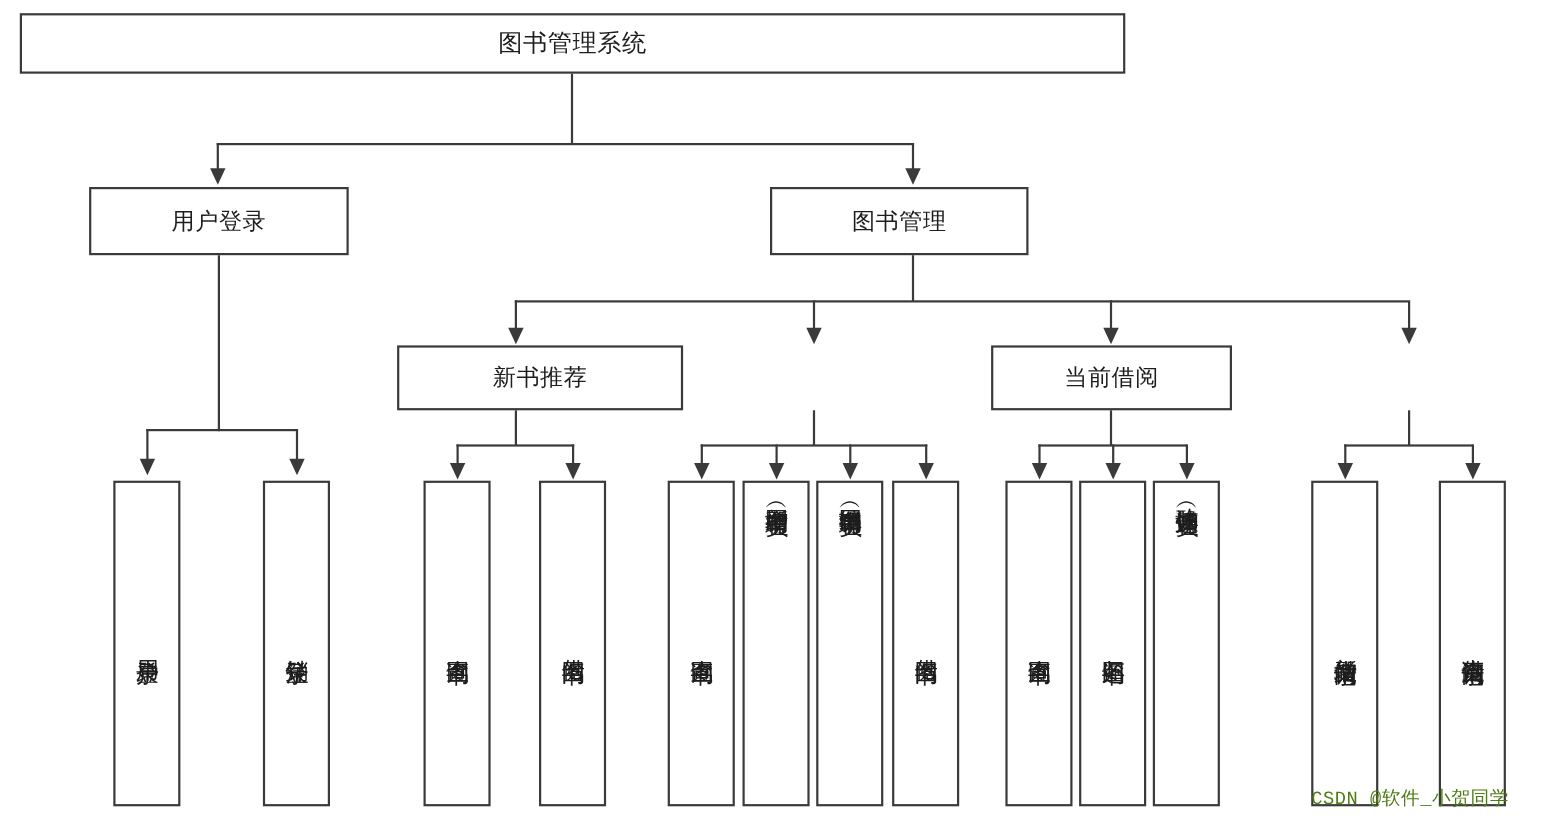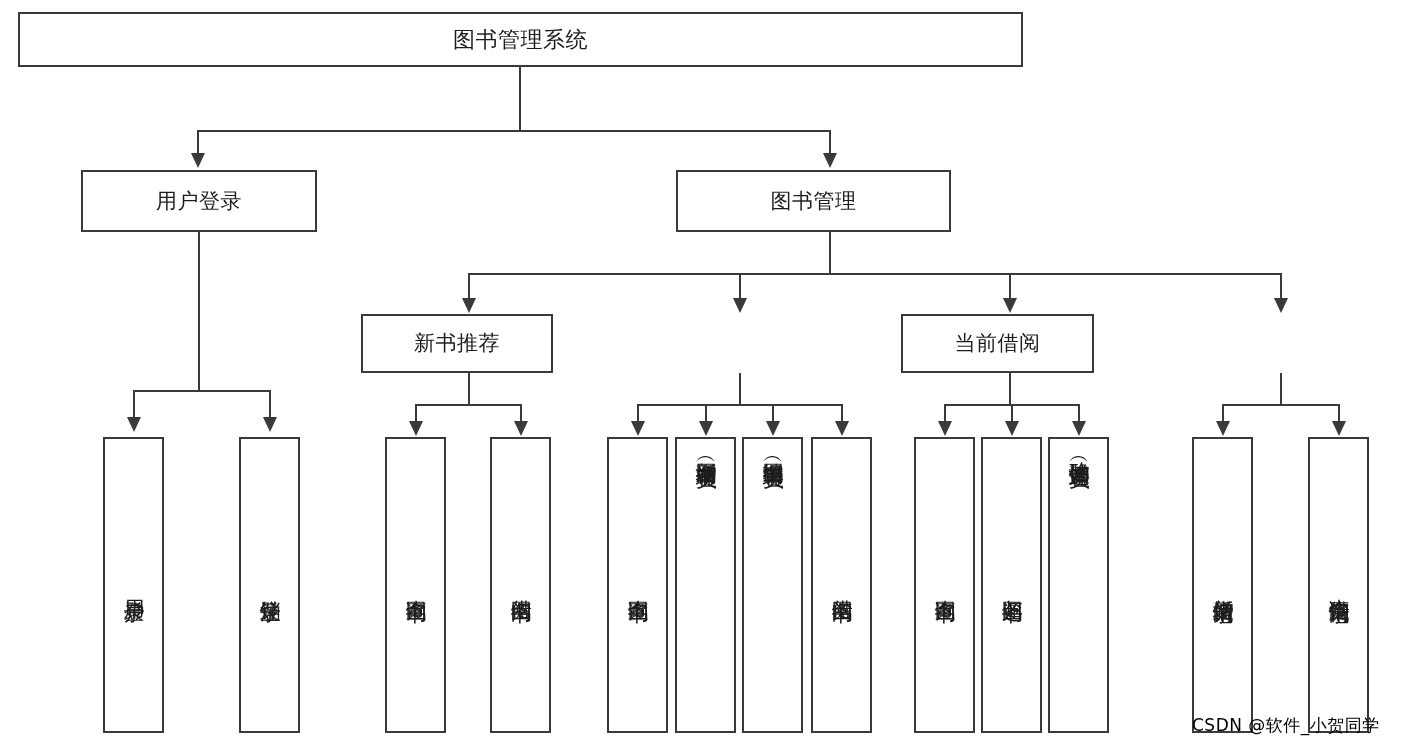--- a/index.html
+++ b/index.html
@@ -74,25 +74,26 @@
     width: 0;
     height: 0;
     border-left: 7px solid transparent;
     border-right: 7px solid transparent;
     border-top: 15px solid #3a3a3a;
   }
 
   
   #watermark {
     position: absolute;
-    color: #000000;
+    color: #4d7c0f;
     font-size: 17px;
     letter-spacing: 0.5px;
     white-space: nowrap;
     pointer-events: none;
+    font-family: Liberation Mono, monospace;
   }
 </style>
 </head>
 <body>
 
 <div id="canvas">
 
   <div class="node root" style="left:18px; top:12px; width:1005px; height:55px;">
     <span class="label">图书管理系统</span>
   </div>
@@ -104,21 +105,21 @@
   <div class="vline" style="left:197px; top:130px; height:24px;"></div>
   <div class="arrow" style="left:191px; top:153px;"></div>
 
   <div class="vline" style="left:829px; top:130px; height:24px;"></div>
   <div class="arrow" style="left:823px; top:153px;"></div>
 
   <div class="node" style="left:81px; top:170px; width:236px; height:62px;">
     <span class="label">用户登录</span>
   </div>
 
-  <div class="node" style="left:676px; top:170px; width:275px; height:62px;">
+  <div class="node" style="left:700px; top:170px; width:235px; height:62px;">
     <span class="label">图书管理</span>
   </div>
 
   <div class="vline" style="left:198px; top:232px; height:160px;"></div>
   <div class="hline" style="left:133px; top:390px; width:137px;"></div>
   <div class="vline" style="left:133px; top:390px; height:28px;"></div>
   <div class="arrow" style="left:127px; top:417px;"></div>
   <div class="vline" style="left:269px; top:390px; height:28px;"></div>
   <div class="arrow" style="left:263px; top:417px;"></div>
 
@@ -130,24 +131,24 @@
 
   <div class="vline" style="left:739px; top:273px; height:26px;"></div>
   <div class="arrow" style="left:733px; top:298px;"></div>
 
   <div class="vline" style="left:1009px; top:273px; height:26px;"></div>
   <div class="arrow" style="left:1003px; top:298px;"></div>
 
   <div class="vline" style="left:1280px; top:273px; height:26px;"></div>
   <div class="arrow" style="left:1274px; top:298px;"></div>
 
-  <div class="node" style="left:361px; top:314px; width:192px; height:59px;">
+  <div class="node" style="left:361px; top:314px; width:260px; height:59px;">
     <span class="label">新书推荐</span>
   </div>
-  <div class="node" style="left:901px; top:314px; width:193px; height:59px;">
+  <div class="node" style="left:901px; top:314px; width:219px; height:59px;">
     <span class="label">当前借阅</span>
   </div>
 
   <div class="vline" style="left:468px; top:373px; height:32px;"></div>
   <div class="hline" style="left:415px; top:404px; width:107px;"></div>
   <div class="vline" style="left:415px; top:404px; height:18px;"></div>
   <div class="arrow" style="left:409px; top:421px;"></div>
   <div class="vline" style="left:520px; top:404px; height:18px;"></div>
   <div class="arrow" style="left:514px; top:421px;"></div>
 

